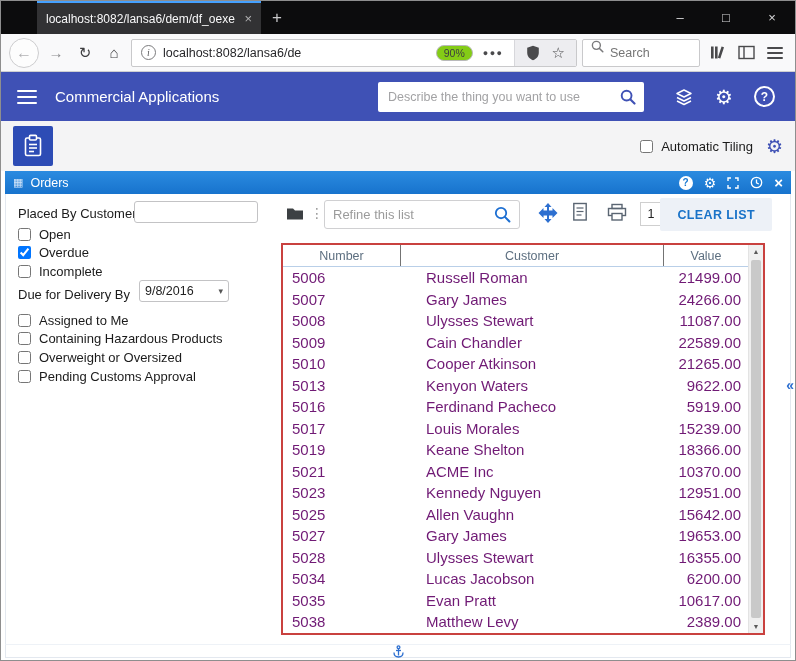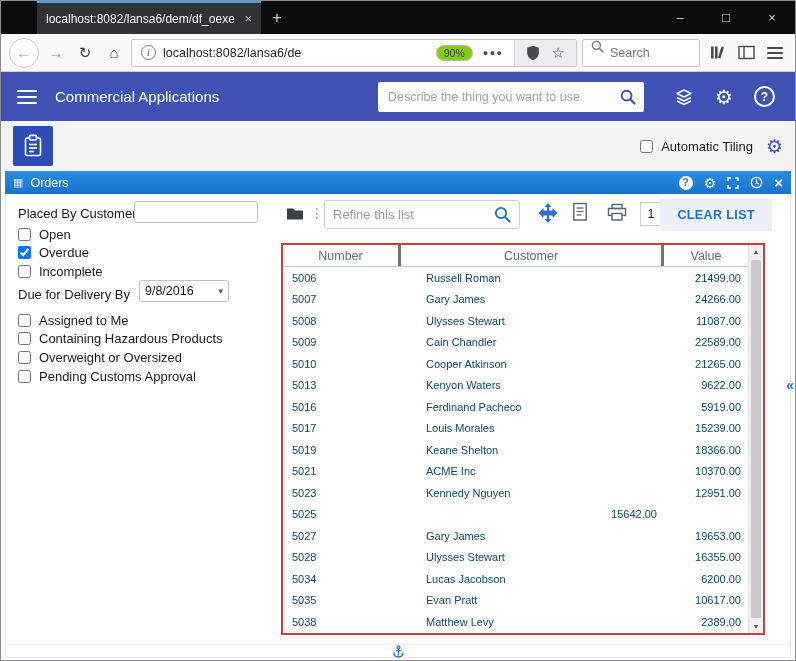--- a/index.html
+++ b/index.html
@@ -124,25 +124,25 @@
                background:#edf1f7; color:#1a73c8; font-size:12.5px; font-weight:bold;
                letter-spacing:.4px; display:flex; align-items:center; border:none; border-radius:2px; }
 
   
   .table { position:absolute; left:7px; top:49px; width:484px; height:392px;
            border:2px solid #c9413f; display:flex; background:#fff; }
   .tmain { flex:1; display:flex; flex-direction:column; overflow:hidden; }
   .thead { display:grid; grid-template-columns:118px 1fr 84px; height:22px; flex:none;
            border-bottom:1px solid #b9cfe8; color:#5d6f80; font-size:12.5px; }
   .thead div { display:flex; align-items:center; justify-content:center;
-               border-right:3px solid #737373; }
+               border-right:1px solid #737373; }
   .thead div:last-child { border-right:none; }
   .tbody { flex:1; overflow:hidden; }
   .trow { height:21.5px; display:grid; grid-template-columns:118px 1fr 84px;
-          align-items:center; font-size:11px; color:#0c4a6e; }
+          align-items:center; font-size:15px; color:#701a75; }
   .trow .c0 { padding-left:9px; }
   .trow .c1 { padding-left:25px; }
   .trow .c2 { text-align:right; padding-right:7px; }
   .vscroll { width:15px; flex:none; background:#f0f0f0; border-left:1px solid #e3e3e3;
              position:relative; display:flex; flex-direction:column; align-items:center;
              justify-content:space-between; padding:3px 0; }
   .vs-arrow { font-size:7px; color:#5a5a5a; line-height:1; z-index:1; }
   .vs-thumb { position:absolute; left:2px; right:2px; top:15px; bottom:15px;
               background:#c9c9c9; border-radius:2px; }
 
@@ -466,20 +466,21 @@
   </div>
 
   <div class="trow">
     <div class="c0">5023</div>
     <div class="c1">Kennedy Nguyen</div>
     <div class="c2">12951.00</div>
   </div>
 
   <div class="trow">
     <div class="c0">5025</div>
+    <div class="c1">Allen Vaughn</div>
     <div class="c2">15642.00</div>
   </div>
 
   <div class="trow">
     <div class="c0">5027</div>
     <div class="c1">Gary James</div>
     <div class="c2">19653.00</div>
   </div>
 
   <div class="trow">

